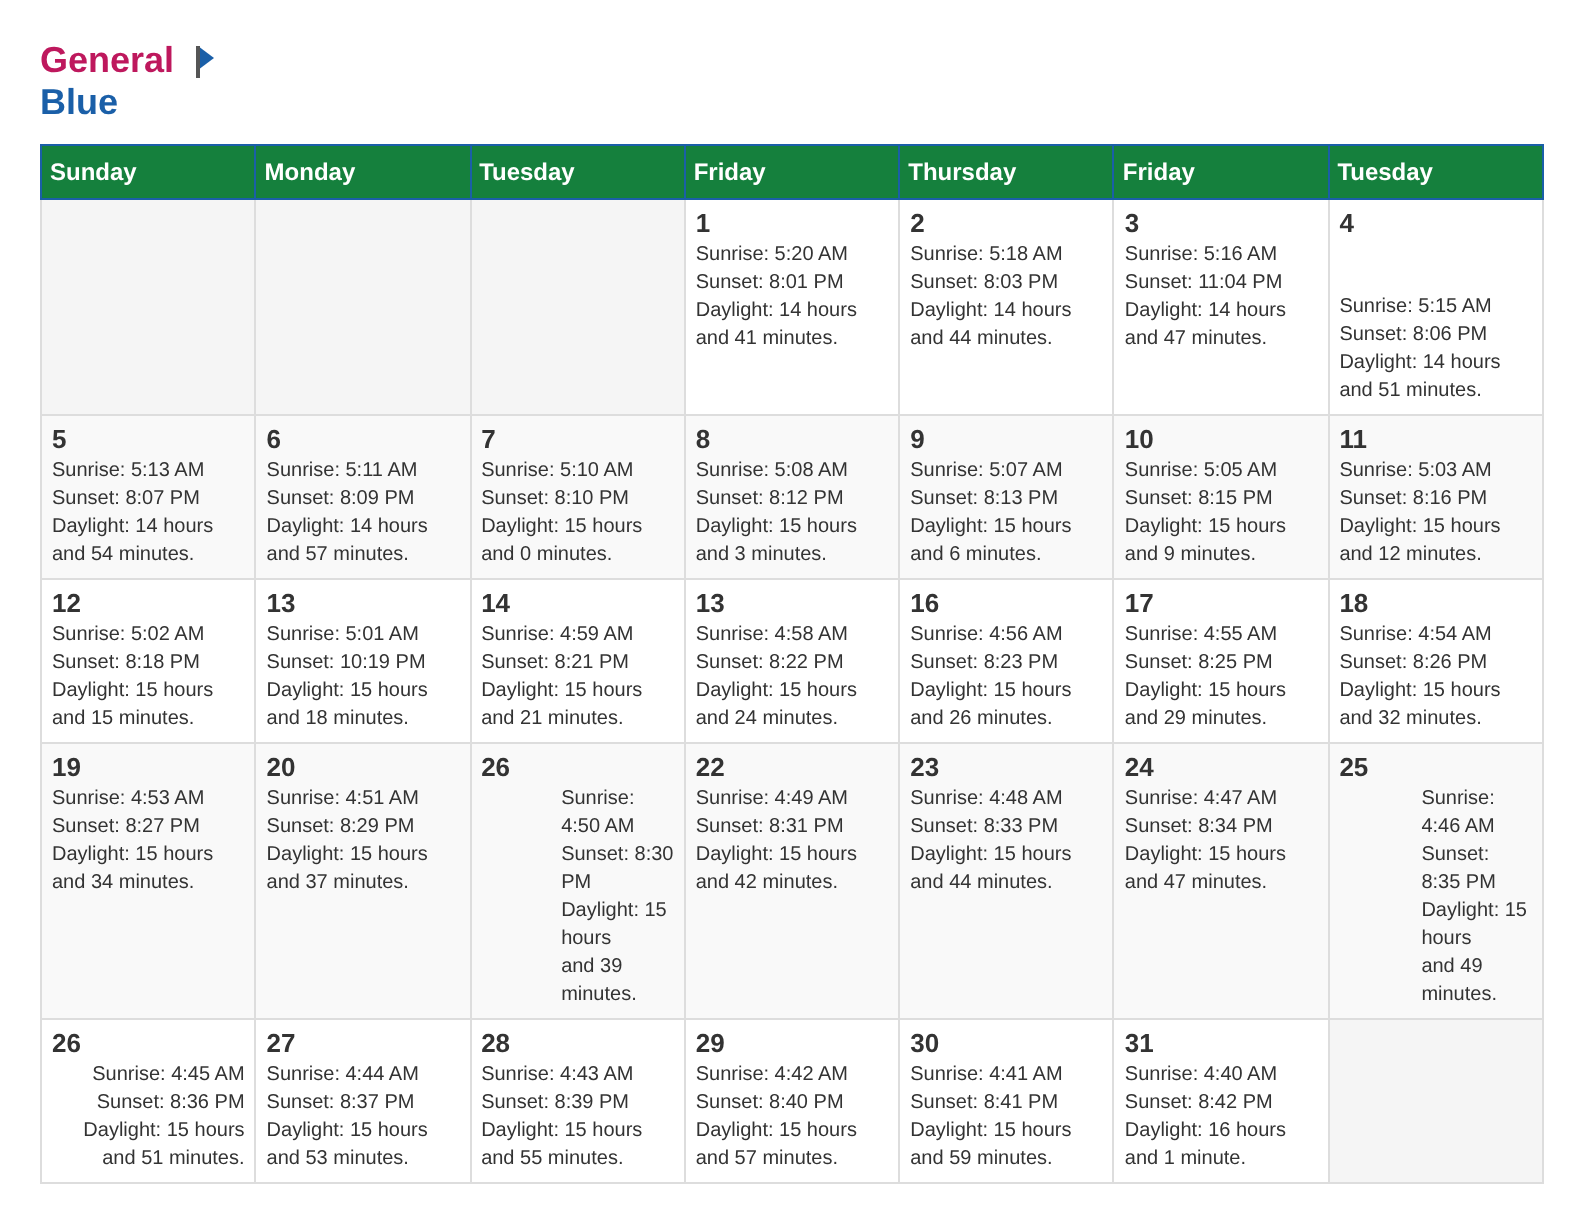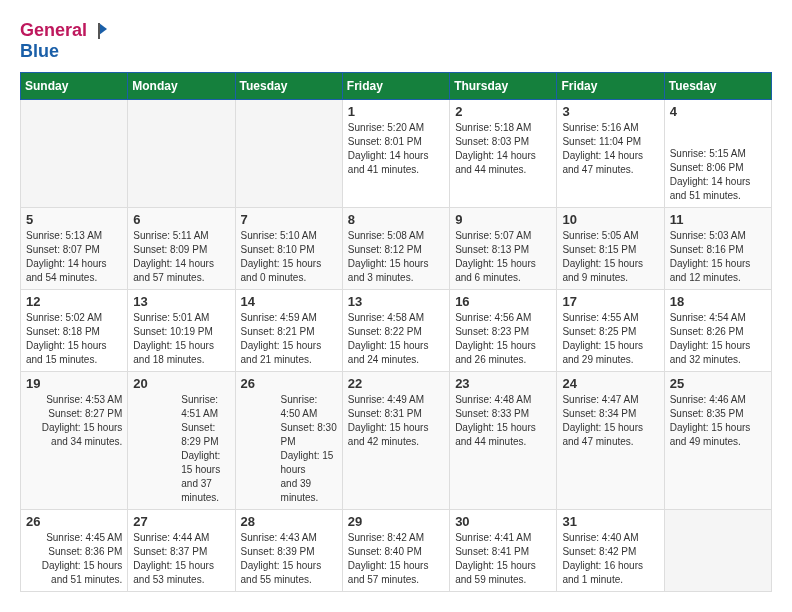--- a/index.html
+++ b/index.html
@@ -253,28 +253,28 @@
           <div class="day-number">18</div>
           <div class="day-info" style="white-space: pre-line;">Sunrise: 4:54 AM
 Sunset: 8:26 PM
 Daylight: 15 hours
 and 32 minutes.</div>
         </td>
       </tr>
       <tr>
         <td>
           <div class="day-number">19</div>
-          <div class="day-info" style="white-space: pre-line; text-align: right;">Sunrise: 4:53 AM
+          <div class="day-info" style="white-space: pre-line;">Sunrise: 4:53 AM
 Sunset: 8:27 PM
 Daylight: 15 hours
 and 34 minutes.</div>
         </td>
         <td>
           <div class="day-number">20</div>
-          <div class="day-info" style="white-space: pre-line; margin-left: 48px;">Sunrise: 4:51 AM
+          <div class="day-info" style="white-space: pre-line;">Sunrise: 4:51 AM
 Sunset: 8:29 PM
 Daylight: 15 hours
 and 37 minutes.</div>
         </td>
         <td>
           <div class="day-number">26</div>
           <div class="day-info" style="white-space: pre-line; margin-left: 40px;">Sunrise: 4:50 AM
 Sunset: 8:30 PM
 Daylight: 15 hours
 and 39 minutes.</div>
@@ -295,21 +295,21 @@
         </td>
         <td>
           <div class="day-number">24</div>
           <div class="day-info" style="white-space: pre-line;">Sunrise: 4:47 AM
 Sunset: 8:34 PM
 Daylight: 15 hours
 and 47 minutes.</div>
         </td>
         <td>
           <div class="day-number">25</div>
-          <div class="day-info" style="white-space: pre-line;">Sunrise: 4:46 AM
+          <div class="day-info" style="white-space: pre-line; margin-left: 41px;">Sunrise: 4:46 AM
 Sunset: 8:35 PM
 Daylight: 15 hours
 and 49 minutes.</div>
         </td>
       </tr>
       <tr>
         <td>
           <div class="day-number">26</div>
           <div class="day-info" style="white-space: pre-line; text-align: right;">Sunrise: 4:45 AM
 Sunset: 8:36 PM
@@ -325,21 +325,21 @@
         </td>
         <td>
           <div class="day-number">28</div>
           <div class="day-info" style="white-space: pre-line;">Sunrise: 4:43 AM
 Sunset: 8:39 PM
 Daylight: 15 hours
 and 55 minutes.</div>
         </td>
         <td>
           <div class="day-number">29</div>
-          <div class="day-info" style="white-space: pre-line;">Sunrise: 8:42 AM
+          <div class="day-info" style="white-space: pre-line;">Sunrise: 4:42 AM
 Sunset: 8:40 PM
 Daylight: 15 hours
 and 57 minutes.</div>
         </td>
         <td>
           <div class="day-number">30</div>
           <div class="day-info" style="white-space: pre-line;">Sunrise: 4:41 AM
 Sunset: 8:41 PM
 Daylight: 15 hours
 and 59 minutes.</div>

